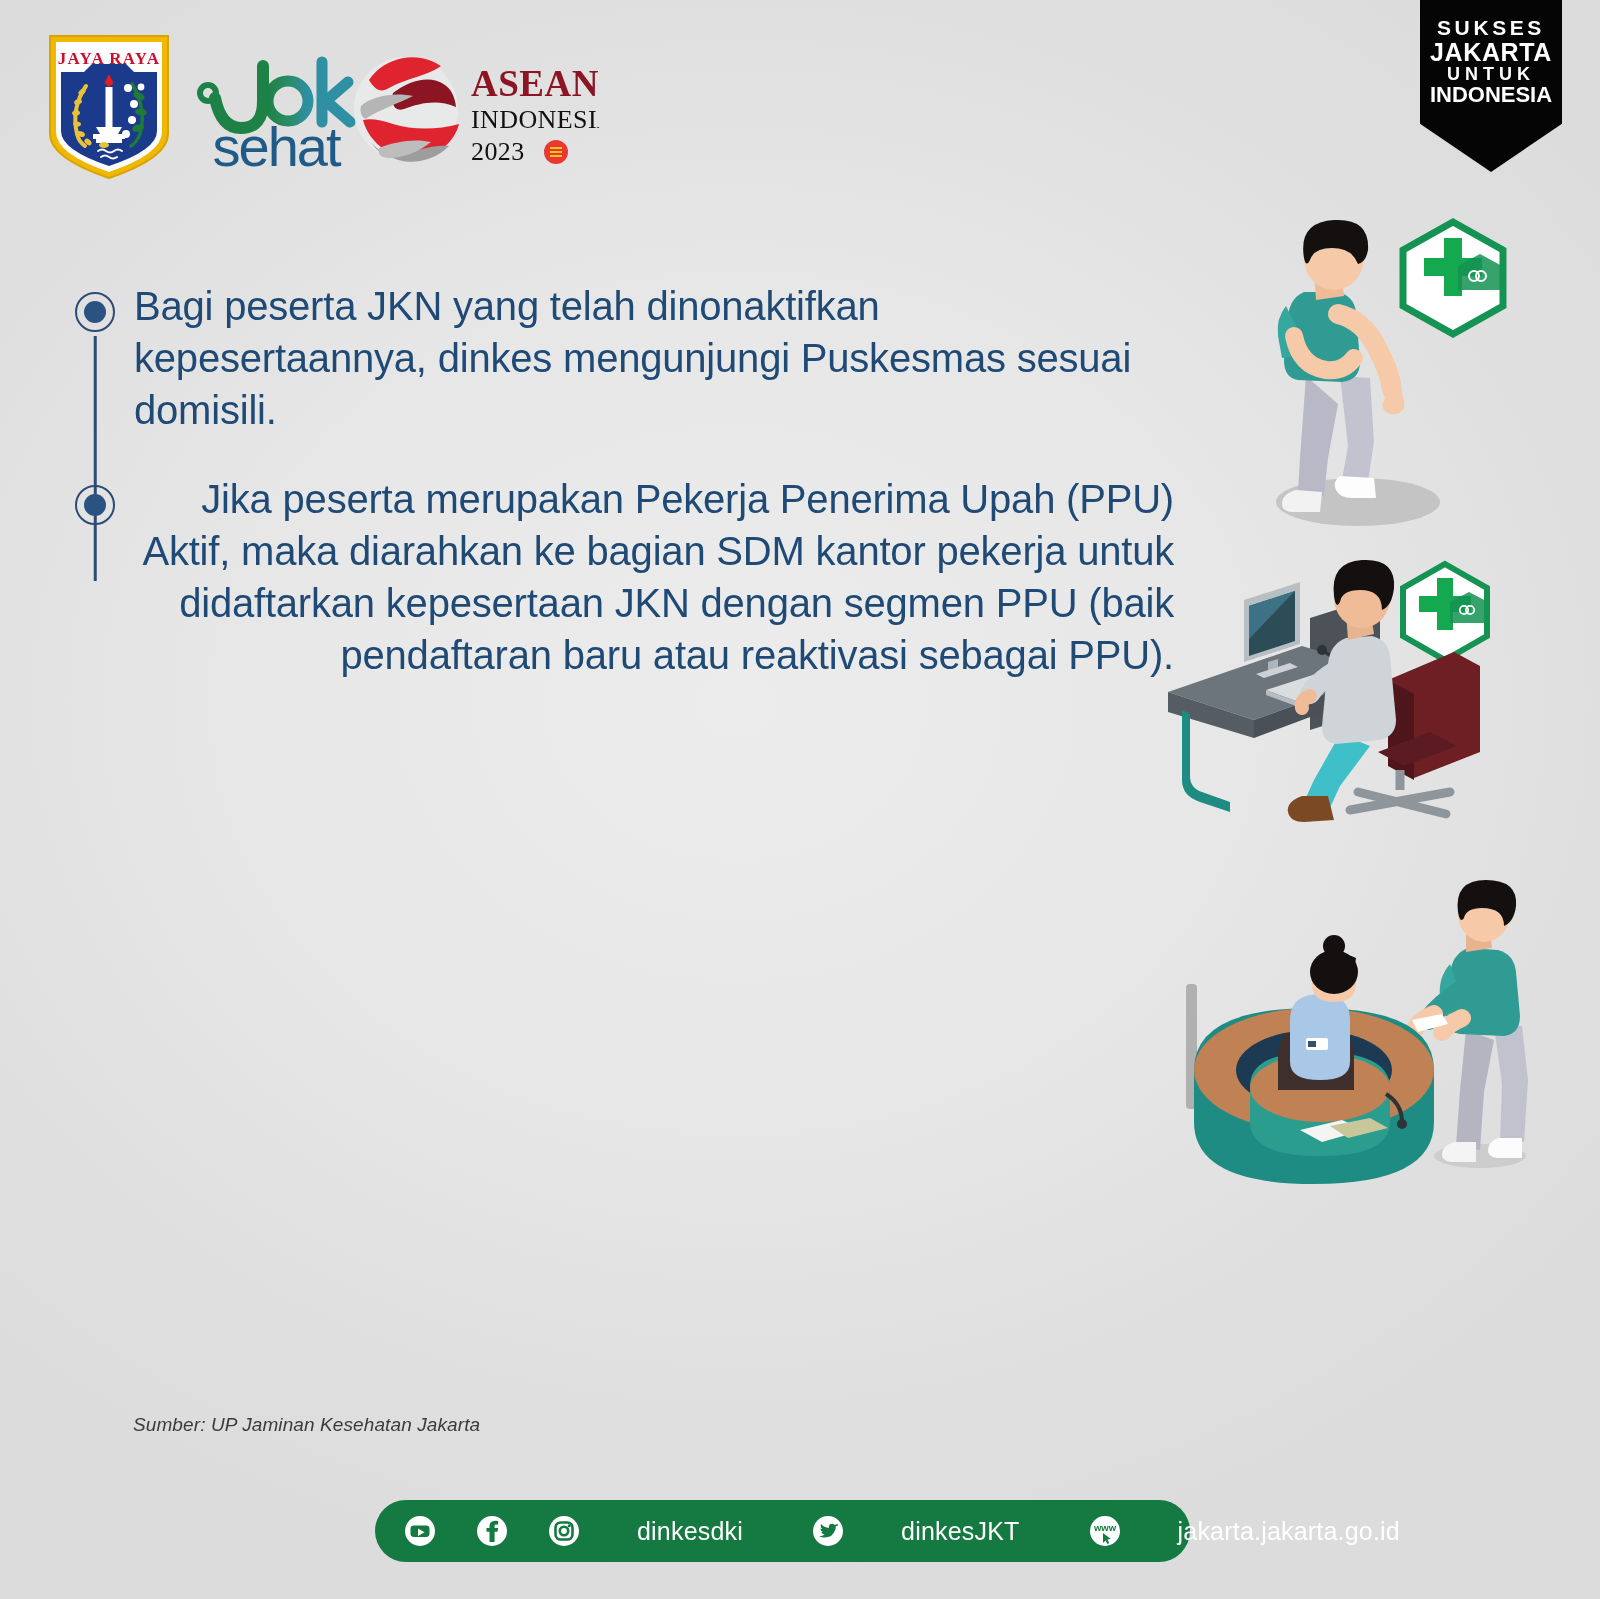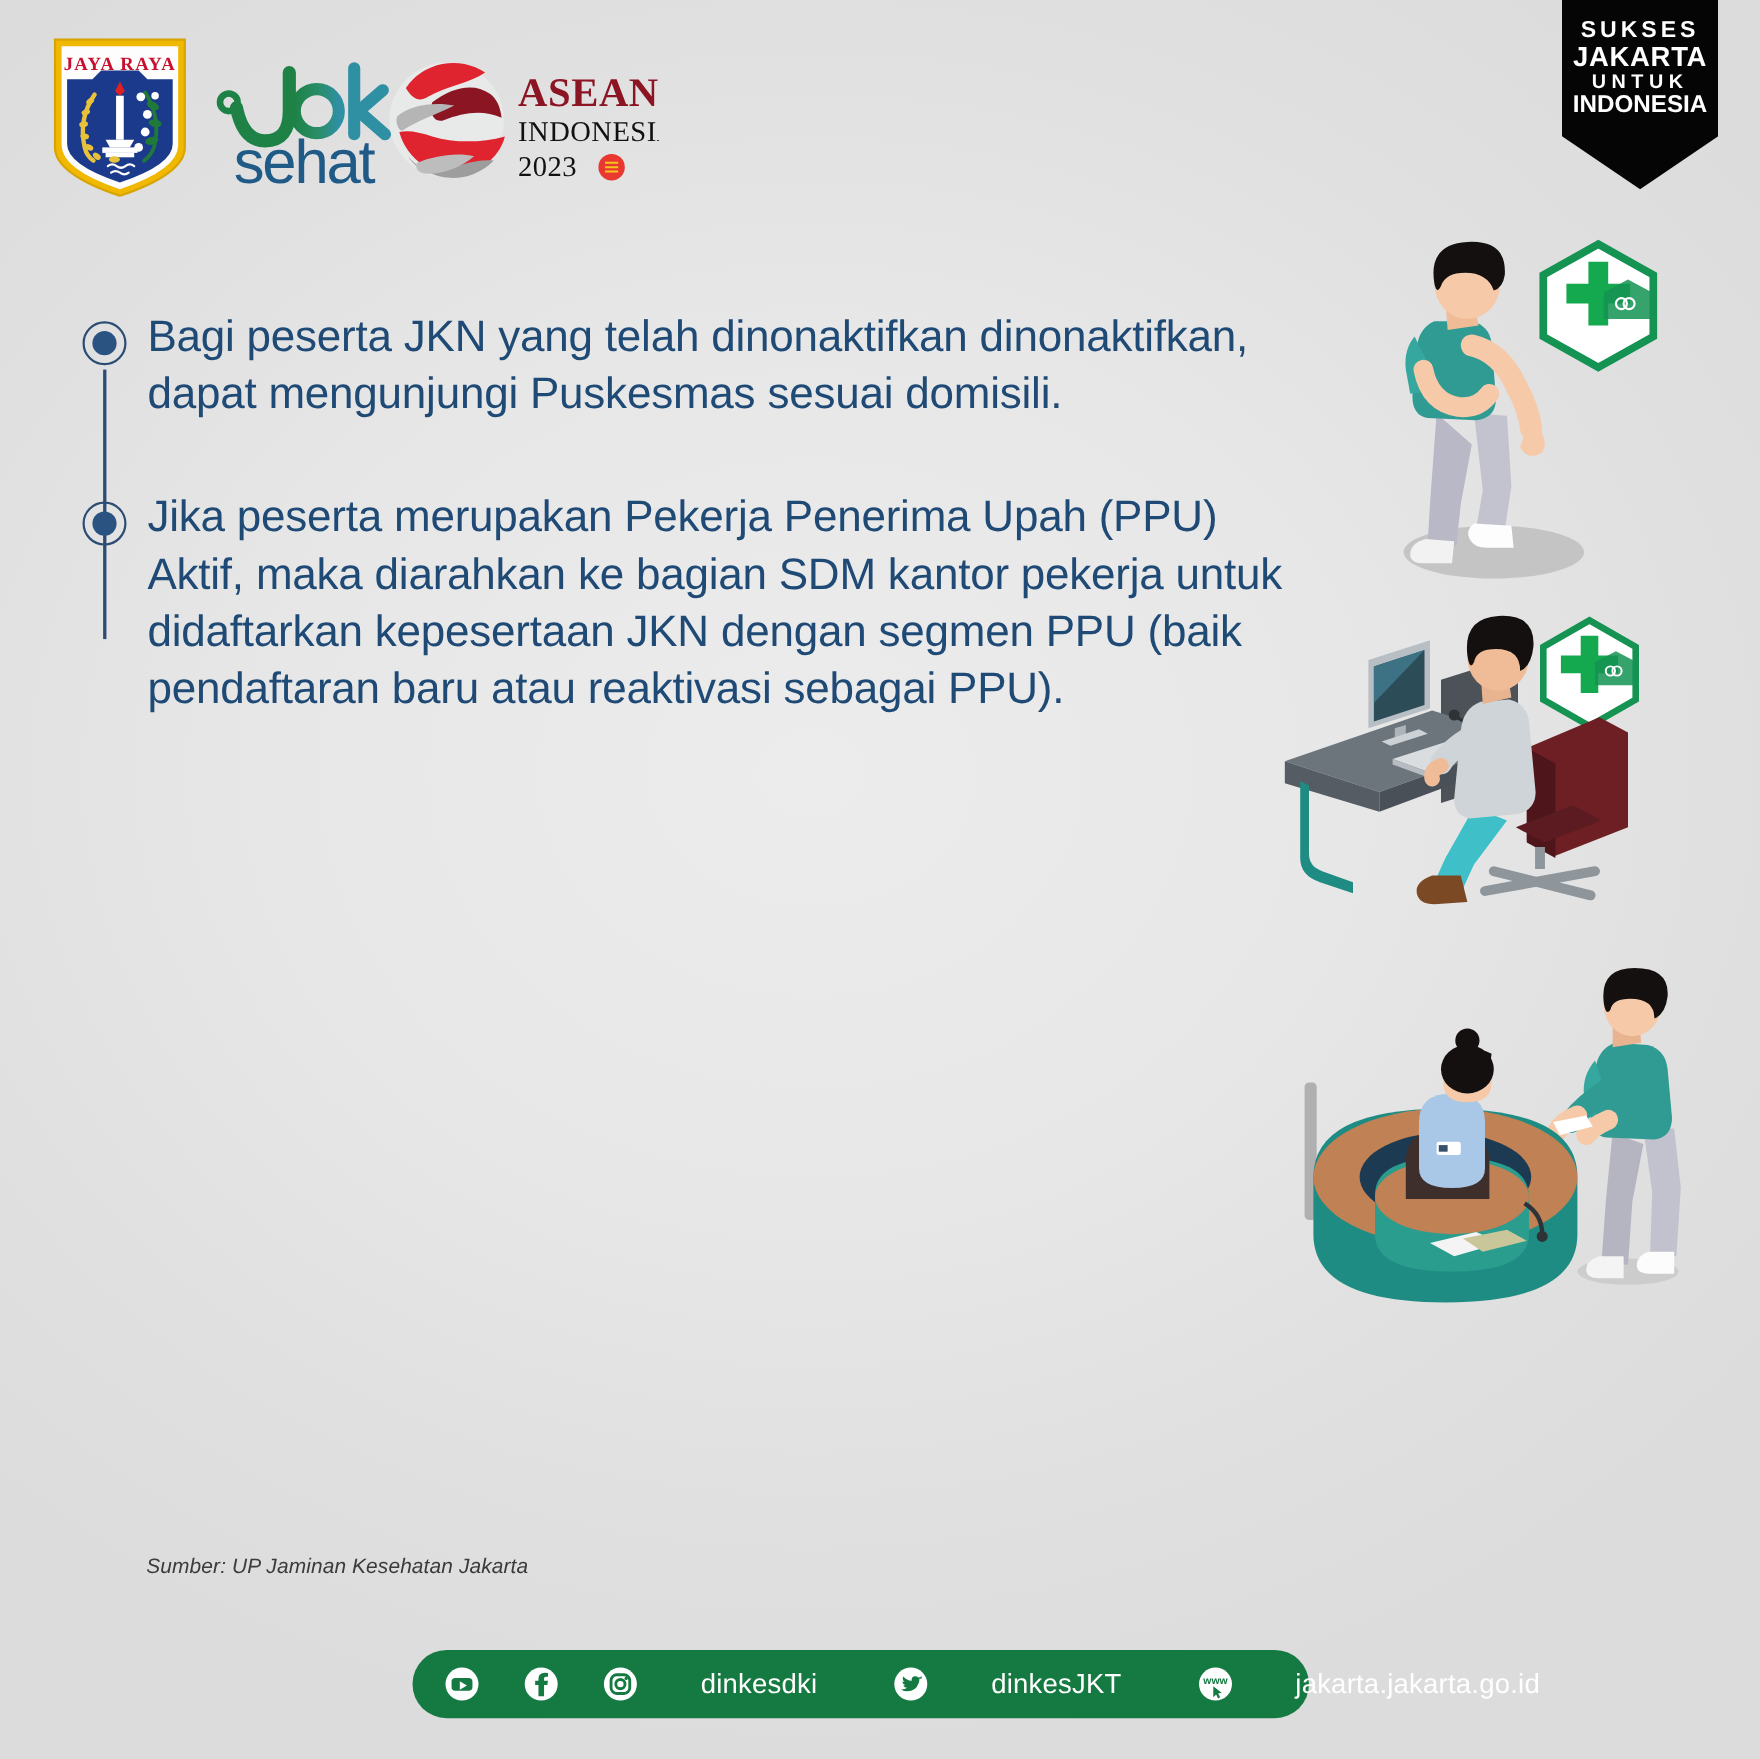--- a/index.html
+++ b/index.html
@@ -72,21 +72,21 @@
     letter-spacing:-0.2px;
     padding-left:10px;
     padding-right:6px;
     max-width:1120px;
   }
 
   #step1 { margin-left:66px; }
   #step1 .connector { height:245px; }
   #step2 { margin-left:66px; margin-top:68px; }
   #step2 .connector { height:250px; }
-  #step3 { margin-left:66px; margin-top:60px; }
+  #step3 { margin-left:66px; margin-top:37px;text-align:right; }
 
   
   .illus { position:absolute; }
   #illus1 { left:1218px; top:214px; width:370px; height:330px; }
   #illus2 { left:1150px; top:558px; width:440px; height:270px; }
   #illus3 { left:1150px; top:880px; width:440px; height:340px; }
 
   
   .source {
     position:absolute; left:133px; top:1414px;
@@ -215,21 +215,21 @@
     </div>
   </div>
 
   <div class="steps">
 
     <div class="step" id="step1">
       <div class="marker-col">
         <div class="connector"></div>
         <div class="marker"></div>
       </div>
-      <div class="step-text">Bagi peserta JKN yang telah dinonaktifkan dinonaktifkan, dapat mengunjungi Puskesmas sesuai domisili.</div>
+      <div class="step-text">Bagi peserta JKN yang telah dinonaktifkan kepesertaannya, dinkes mengunjungi Puskesmas sesuai domisili.</div>
     </div>
 
 
     <div class="step" id="step3">
       <div class="marker-col">
 
         <div class="marker"></div>
       </div>
       <div class="step-text">Jika peserta merupakan Pekerja Penerima Upah (PPU) Aktif, maka diarahkan ke bagian SDM kantor pekerja untuk didaftarkan kepesertaan JKN dengan segmen PPU (baik pendaftaran baru atau reaktivasi sebagai PPU).</div>
     </div>

